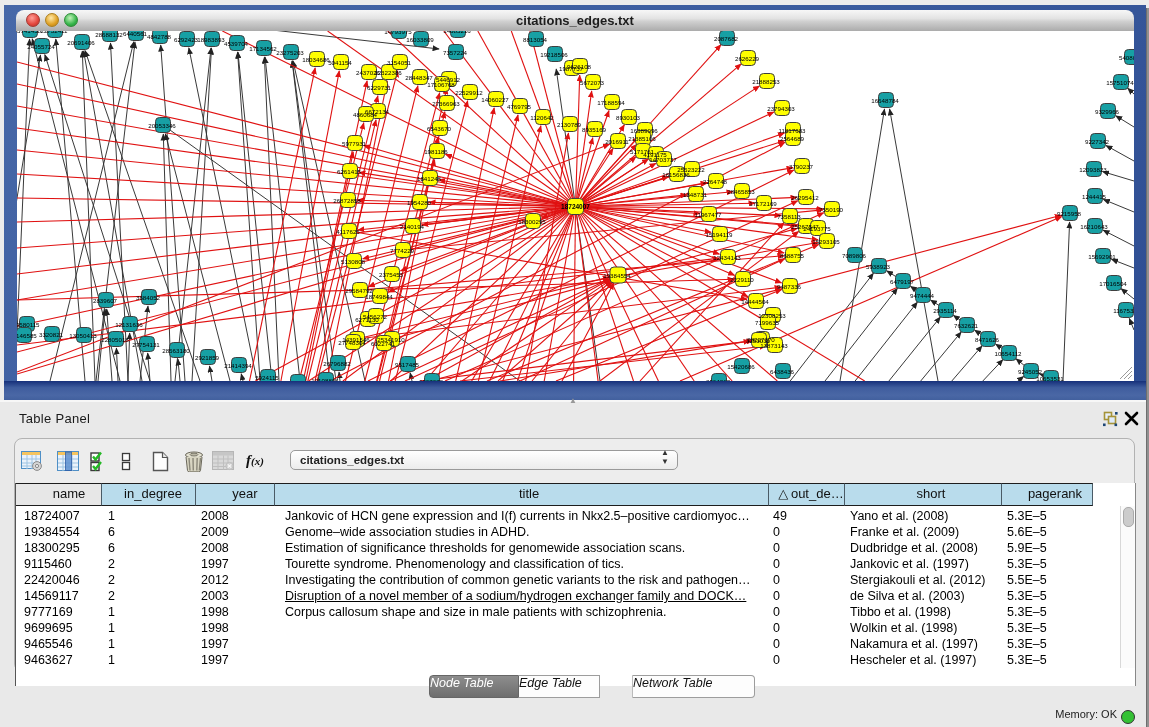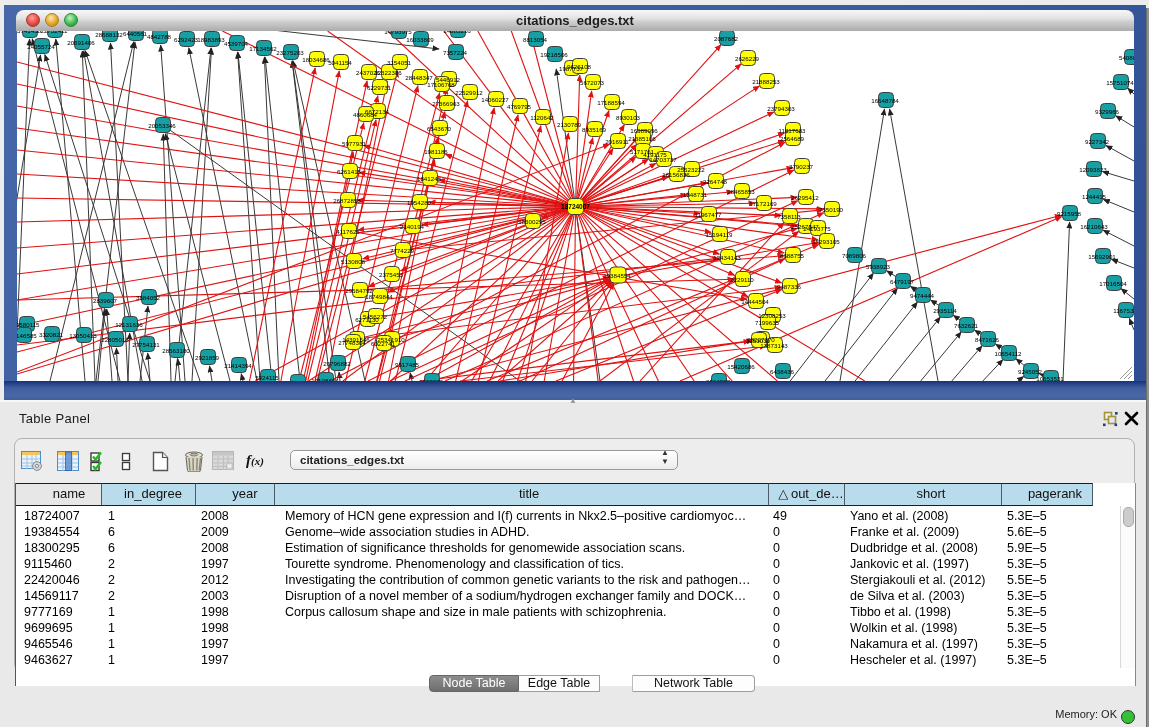--- a/index.html
+++ b/index.html
@@ -25,22 +25,22 @@
  border:1px solid #b2b2b2;border-radius:8px;box-sizing:border-box;}
 #tablearea{left:15px;top:483px;width:1119px;height:203px;background:#fff;overflow:hidden;
  border-left:1px solid #555;border-right:1px solid #888;}
 .hcell{position:absolute;top:0;height:23px;background:#b9dcec;border-top:1px solid #1d1d1d;
  border-bottom:1px solid #1d1d1d;border-right:1px solid #4a5b66;box-sizing:border-box;}
 .htxt{position:absolute;top:0;height:22px;line-height:22px;font-size:13px;color:#111;
  transform:translateX(-50%);white-space:nowrap;}
 .trow{position:absolute;left:0;width:1119px;height:16px;font-size:12.5px;color:#000;}
 .trow span{position:absolute;top:0;line-height:16px;white-space:nowrap;}
 
-.tab{position:absolute;top:675px;height:17px;box-sizing:border-box;border:1px solid #9d9d9d;
- font-size:12.5px;text-align:center;line-height:15px;background:#fdfdfd;color:#111;}
+.tab{position:absolute;top:675px;height:23px;box-sizing:border-box;border:1px solid #9d9d9d;
+ font-size:12.5px;text-align:left;line-height:15px;background:#fdfdfd;color:#111;font-style:italic;}
 
 #combo{left:290px;top:450px;width:388px;height:20px;background:linear-gradient(180deg,#fff,#ececec);border:1px solid #9a9a9a;
  border-radius:5px;box-sizing:border-box;font-size:11.5px;font-weight:bold;line-height:18px;color:#222;
  padding-left:9px;}
 .ticon{position:absolute;top:451px;}
 #memory{left:0;top:708px;width:1117px;text-align:right;font-size:11px;color:#222;}
 </style></head><body>
 <div class="abs" id="lower"></div>
 <div class="abs" id="rightstrip"></div>
 <div class="abs" id="frame">
@@ -652,21 +652,21 @@
  <span class="htxt" style="left:137px">in_degree</span>
  <span class="htxt" style="left:229px">year</span>
  <span class="htxt" style="left:513px">title</span>
  <span class="htxt" style="left:795px">△ out_de…</span>
  <span class="htxt" style="left:915px">short</span>
  <span class="htxt" style="left:1039px">pagerank</span>
 <div class="trow" style="top:25px">
       <span style="left:8px">18724007</span>
       <span style="left:92px">1</span>
       <span style="left:185px">2008</span>
-      <span style="left:269px;width:474px;overflow:hidden;">Memory of HCN gene expression and I(f) currents in Nkx2.5–positive cardiomyoc…</span>
+      <span style="left:269px;width:474px;overflow:hidden;">Jankovic of HCN gene expression and I(f) currents in Nkx2.5–positive cardiomyoc…</span>
       <span style="left:757px">49</span>
       <span style="left:834px;width:150px;overflow:hidden;">Yano et al. (2008)</span>
       <span style="left:991px">5.3E–5</span>
     </div>
 <div class="trow" style="top:41px">
       <span style="left:8px">19384554</span>
       <span style="left:92px">6</span>
       <span style="left:185px">2009</span>
       <span style="left:269px;width:474px;overflow:hidden;">Genome–wide association studies in ADHD.</span>
       <span style="left:757px">0</span>
@@ -697,21 +697,21 @@
       <span style="left:185px">2012</span>
       <span style="left:269px;width:474px;overflow:hidden;">Investigating the contribution of common genetic variants to the risk and pathogen…</span>
       <span style="left:757px">0</span>
       <span style="left:834px;width:150px;overflow:hidden;">Stergiakouli et al. (2012)</span>
       <span style="left:991px">5.5E–5</span>
     </div>
 <div class="trow" style="top:105px">
       <span style="left:8px">14569117</span>
       <span style="left:92px">2</span>
       <span style="left:185px">2003</span>
-      <span style="left:269px;width:474px;overflow:hidden;">Disruption of a novel member of a sodium/hydrogen exchanger family and DOCK…</span>
+      <span style="left:269px;width:474px;overflow:hidden;text-decoration:underline;">Disruption of a novel member of a sodium/hydrogen exchanger family and DOCK…</span>
       <span style="left:757px">0</span>
       <span style="left:834px;width:150px;overflow:hidden;">de Silva et al. (2003)</span>
       <span style="left:991px">5.3E–5</span>
     </div>
 <div class="trow" style="top:121px">
       <span style="left:8px">9777169</span>
       <span style="left:92px">1</span>
       <span style="left:185px">1998</span>
       <span style="left:269px;width:474px;overflow:hidden;">Corpus callosum shape and size in male patients with schizophrenia.</span>
       <span style="left:757px">0</span>

